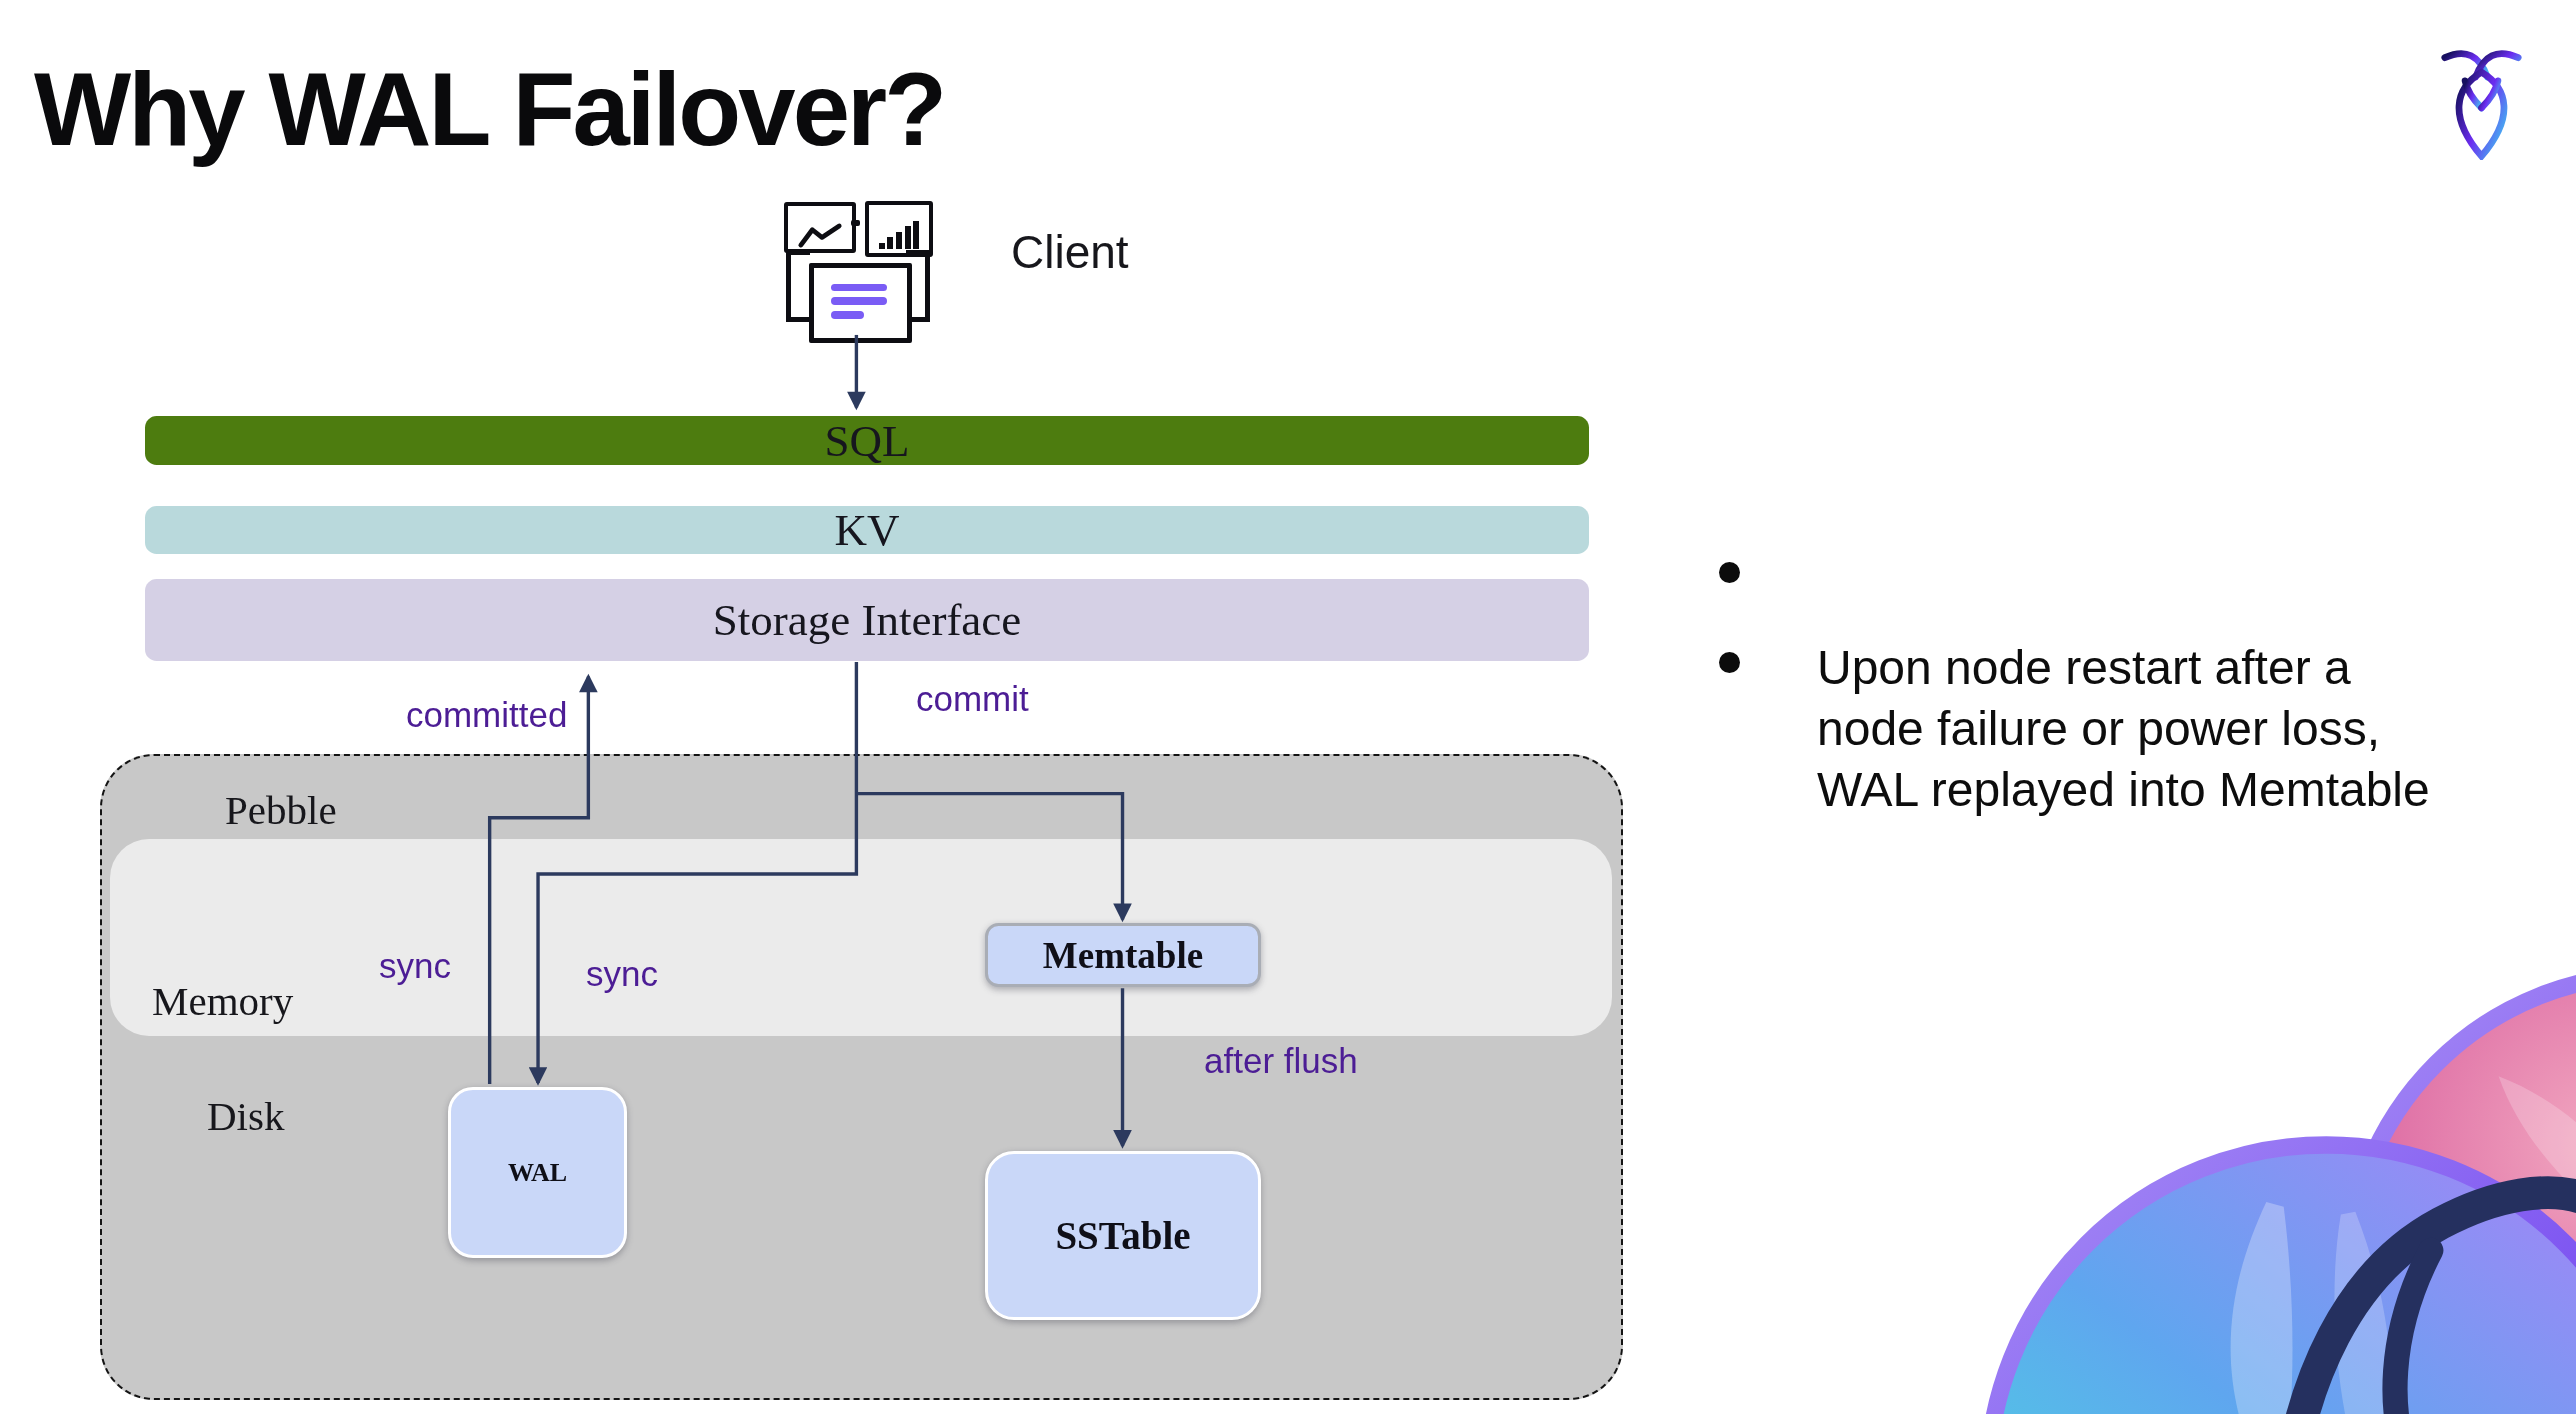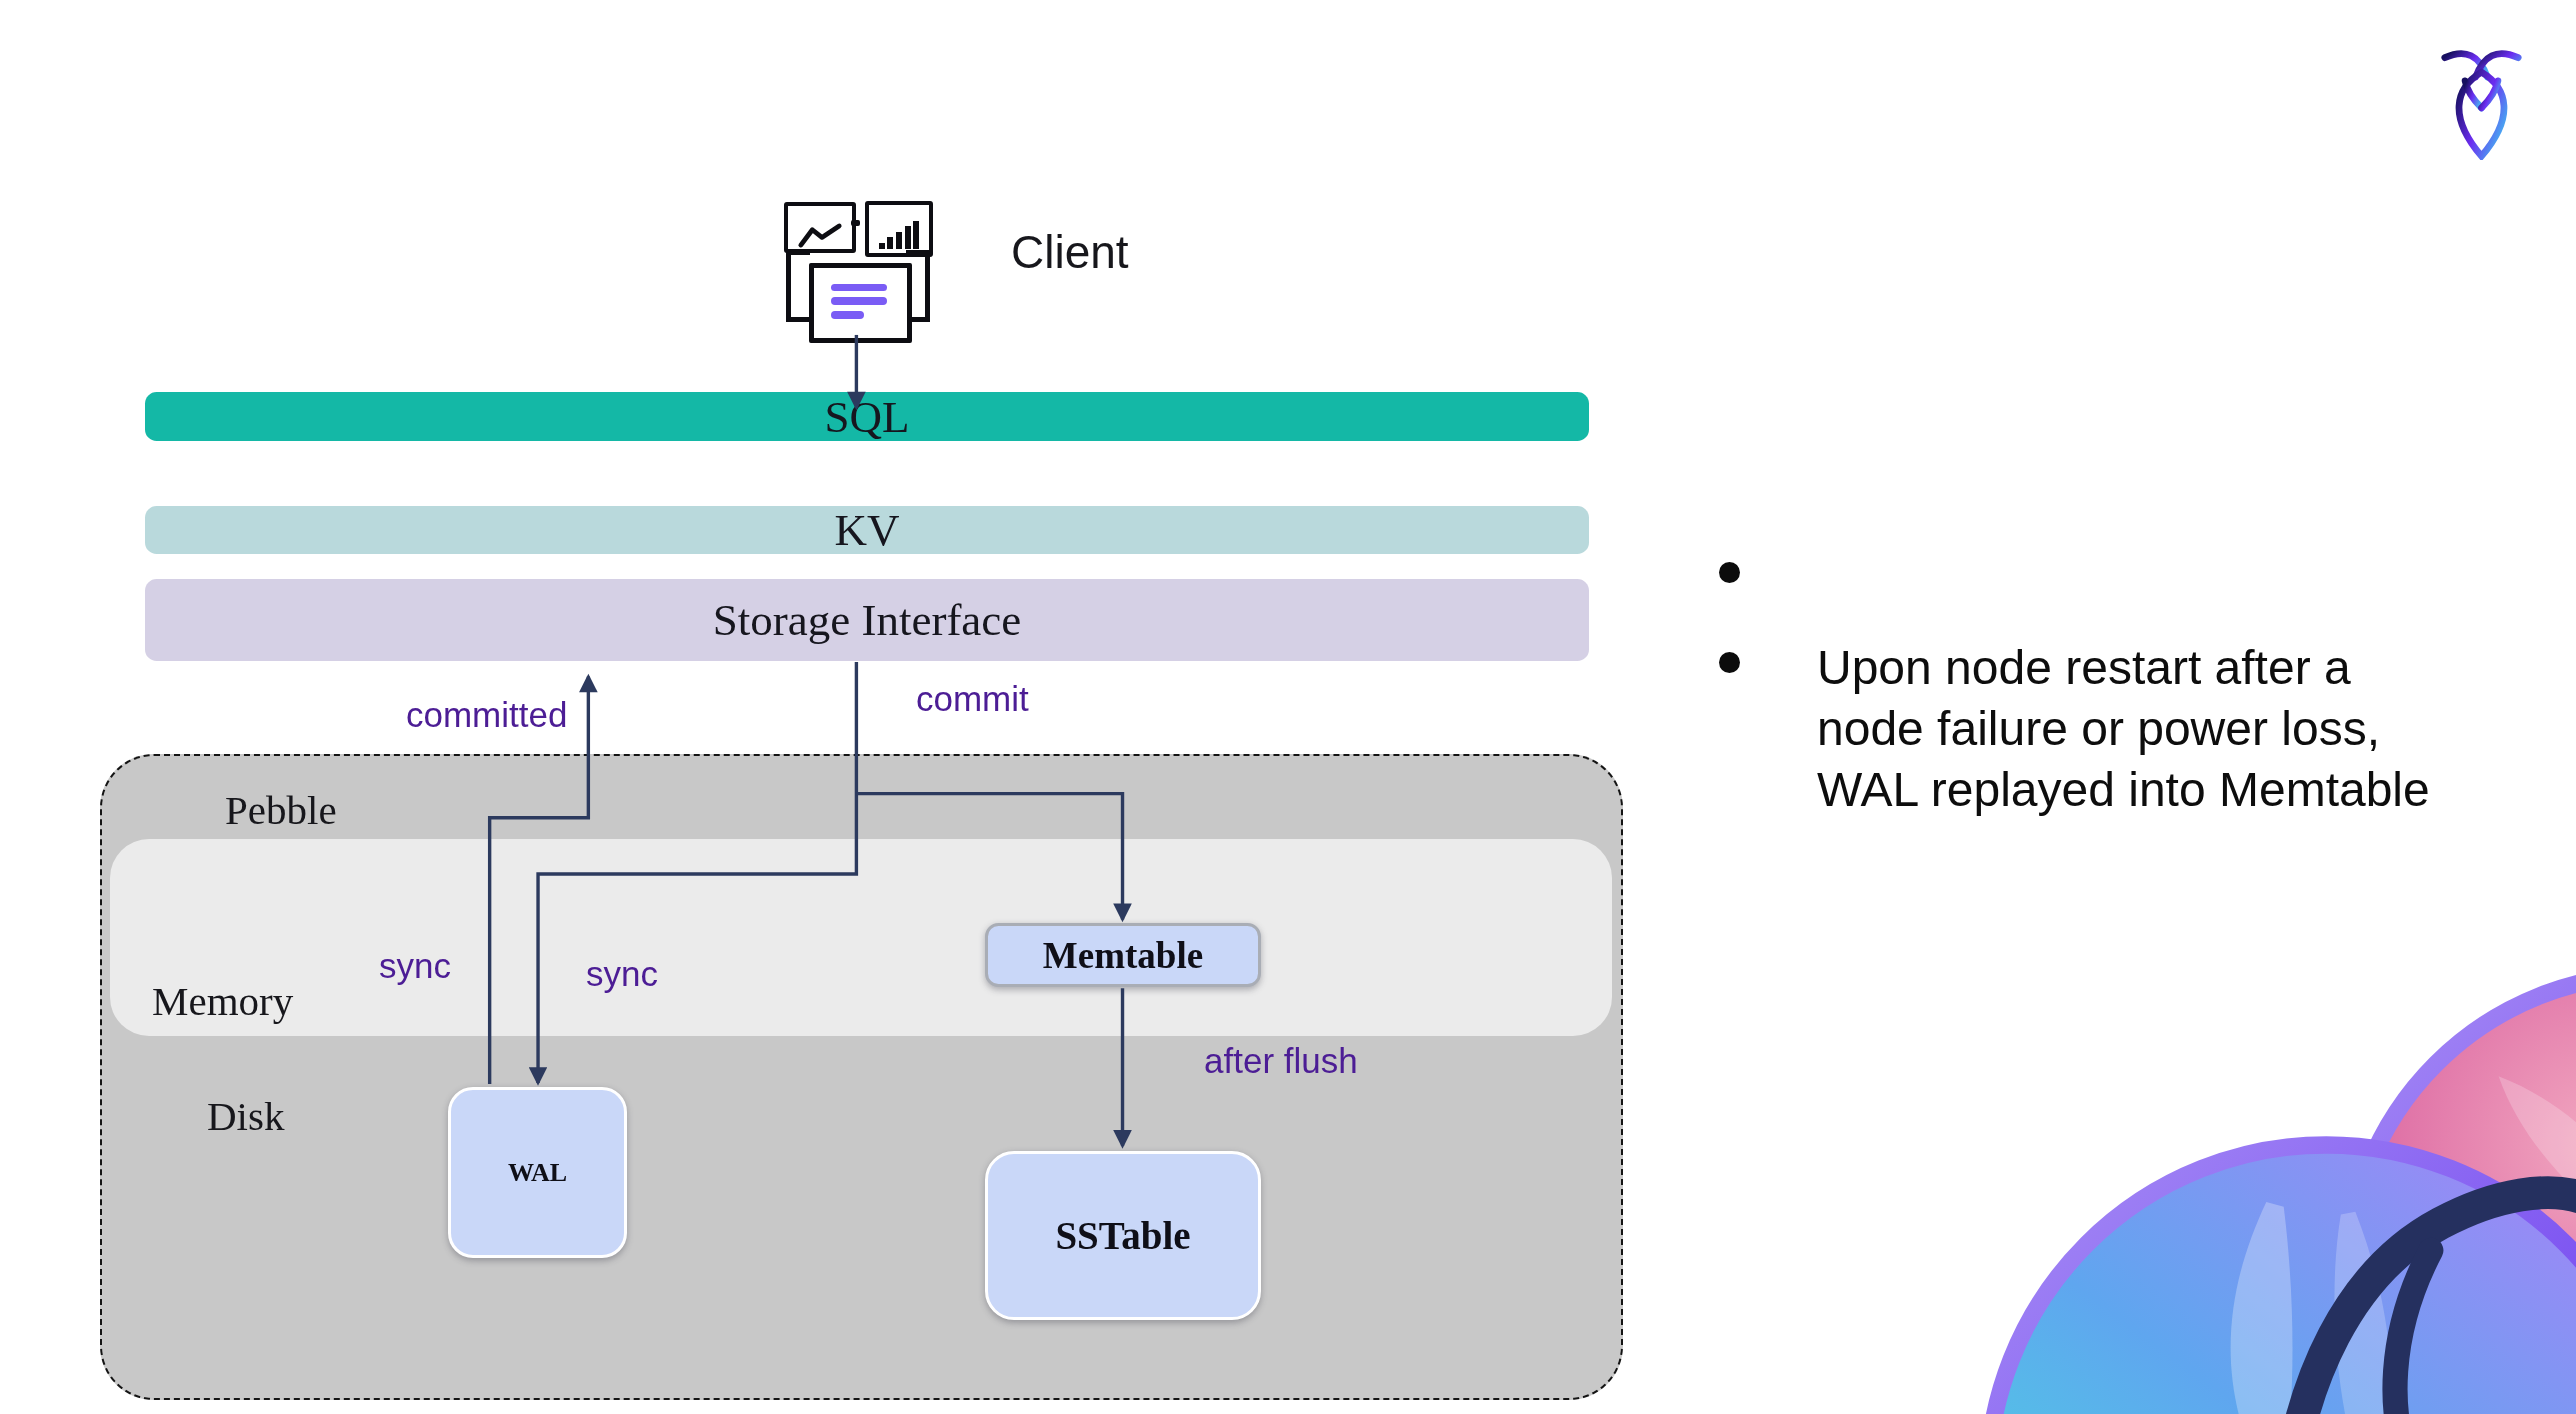--- a/index.html
+++ b/index.html
@@ -20,21 +20,21 @@
   .bracket.r{border-right:5.8px solid #0d0d12;border-top:5.8px solid #0d0d12;border-bottom:5.8px solid #0d0d12;}
   .doc{position:absolute;left:809px;top:263px;width:93px;height:70px;border:5.8px solid #0d0d12;
        background:#fff;border-radius:1.9px;}
   .doc .ln{position:absolute;height:7.7px;border-radius:3.9px;background:#7a5cf5;}
   .client-label{position:absolute;left:1011px;top:225px;font-size:46px;color:#17171c;}
 
   
   .bar{position:absolute;left:145px;width:1444px;border-radius:11.6px;
        display:flex;align-items:center;justify-content:center;
        font-family:"Liberation Serif",serif;font-size:45px;color:#16161e;}
-  .bar.sql{top:392px;height:49px;background:#14b8a6;}
+  .bar.sql{top:416px;height:49px;background:#4d7c0f;}
   .bar.kv{top:506px;height:48px;background:#b9d9dc;}
   .bar.storage{top:579px;height:82px;background:#d5d0e5;}
 
   
   .pebble{position:absolute;left:100px;top:754px;width:1523px;height:646px;background:#c8c8c8;
           border:2.9px dashed #141414;border-radius:54px;box-sizing:border-box;}
   .memband{position:absolute;left:7.7px;top:83px;width:1502px;height:197px;background:#ebebeb;
            border-radius:39px;}
   .serif-label{position:absolute;font-family:"Liberation Serif",serif;font-size:41px;color:#17171c;text-align:right;}
 
@@ -59,20 +59,21 @@
   .bullet-text{position:absolute;font-size:48px;line-height:61px;color:#0d0d0d;white-space:nowrap;}
 
   
   .corner-art{position:absolute;right:0;bottom:0;width:600px;height:455px;}
 </style>
 </head>
 <body>
 
 <div class="slide">
 
+  <div class="title">Why WAL Failover?</div>
 
   <svg class="logo" viewBox="0 0 92 116">
     <defs>
       <linearGradient id="gL" x1="0" y1="0.15" x2="1" y2="0.85">
         <stop offset="0" stop-color="#171060"></stop>
         <stop offset="0.5" stop-color="#6b2cf0"></stop>
         <stop offset="1" stop-color="#41c0f2"></stop>
       </linearGradient>
     </defs>
     <g fill="none" stroke="url(#gL)" stroke-width="7" stroke-linecap="round">

